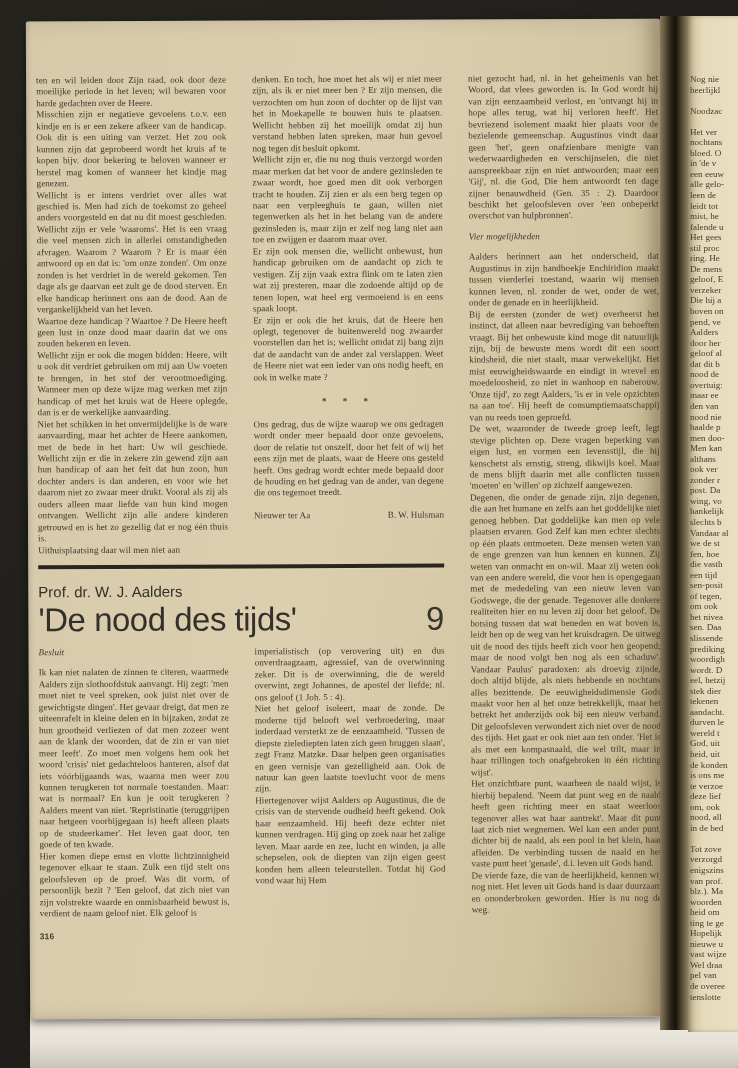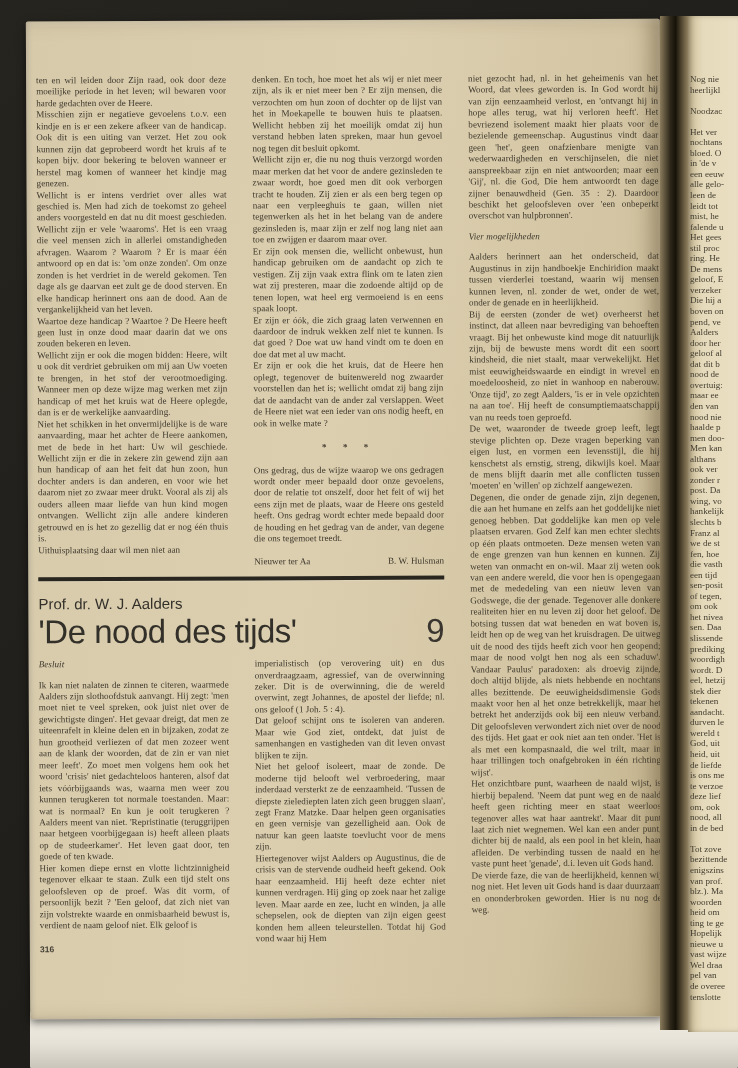--- a/index.html
+++ b/index.html
@@ -77,21 +77,20 @@
             <div class="para">Waartoe deze handicap ? Waartoe ? De Heere heeft geen lust in onze dood maar daarin dat we ons zouden bekeren en leven.</div>
             <div class="para">Wellicht zijn er ook die mogen bidden: Heere, wilt u ook dit verdriet gebruiken om mij aan Uw voeten te brengen, in het stof der verootmoediging. Wanneer men op deze wijze mag werken met zijn handicap of met het kruis wat de Heere oplegde, dan is er de werkelijke aanvaarding.</div>
             <div class="para">Niet het schikken in het onvermijdelijke is de ware aanvaarding, maar het achter de Heere aankomen, met de bede in het hart: Uw wil geschiede. Wellicht zijn er die in zekere zin gewend zijn aan hun handicap of aan het feit dat hun zoon, hun dochter anders is dan anderen, en voor wie het daarom niet zo zwaar meer drukt. Vooral als zij als ouders alleen maar liefde van hun kind mogen ontvangen. Wellicht zijn alle andere kinderen getrouwd en is het zo gezellig dat er nog één thuis is.</div>
             <div class="para">Uithuisplaatsing daar wil men niet aan</div>
           </div>
         <div class="col">
           <div>
               <div class="para">denken. En toch, hoe moet het als wij er niet meer zijn, als ik er niet meer ben ? Er zijn mensen, die verzochten om hun zoon of dochter op de lijst van het in Moekapelle te bouwen huis te plaatsen. Wellicht hebben zij het moeilijk omdat zij hun verstand hebben laten spreken, maar hun gevoel nog tegen dit besluit opkomt.</div>
               <div class="para">Wellicht zijn er, die nu nog thuis verzorgd worden maar merken dat het voor de andere gezinsleden te zwaar wordt, hoe goed men dit ook verborgen tracht te houden. Zij zien er als een berg tegen op naar een verpleeghuis te gaan, willen niet tegenwerken als het in het belang van de andere gezinsleden is, maar zijn er zelf nog lang niet aan toe en zwijgen er daarom maar over.</div>
               <div class="para">Er zijn ook mensen die, wellicht onbewust, hun handicap gebruiken om de aandacht op zich te vestigen. Zij zijn vaak extra flink om te laten zien wat zij presteren, maar die zodoende altijd op de tenen lopen, wat heel erg vermoeiend is en eens spaak loopt.</div>
-              <div class="para">Er zijn er óók, die zich graag laten verwennen en daardoor de indruk wekken zelf niet te kunnen. Is dat goed ? Doe wat uw hand vindt om te doen en doe dat met al uw macht.</div>
               <div class="para">Er zijn er ook die het kruis, dat de Heere hen oplegt, tegenover de buitenwereld nog zwaarder voorstellen dan het is; wellicht omdat zij bang zijn dat de aandacht van de ander zal verslappen. Weet de Heere niet wat een ieder van ons nodig heeft, en ook in welke mate ?</div>
             </div>
           <div class="separator">* * *</div>
           <div class="para">Ons gedrag, dus de wijze waarop we ons gedragen wordt onder meer bepaald door onze gevoelens, door de relatie tot onszelf, door het feit of wij het eens zijn met de plaats, waar de Heere ons gesteld heeft. Ons gedrag wordt echter mede bepaald door de houding en het gedrag van de ander, van degene die ons tegemoet treedt.</div>
           <div class="signature">
             <span>Nieuwer ter Aa</span>
             <span>B. W. Hulsman</span>
           </div>
         </div>
       </div>
@@ -110,21 +109,20 @@
         <div class="col">
           <div class="subhead first">Besluit</div>
           <div>
               <div class="para">Ik kan niet nalaten de zinnen te citeren, waarmede Aalders zijn slothoofdstuk aanvangt. Hij zegt: 'men moet niet te veel spreken, ook juist niet over de gewichtigste dingen'. Het gevaar dreigt, dat men ze uiteenrafelt in kleine delen en in bijzaken, zodat ze hun grootheid verliezen of dat men zozeer went aan de klank der woorden, dat de zin er van niet meer leeft'. Zo moet men volgens hem ook het woord 'crisis' niet gedachteloos hanteren, alsof dat iets vóórbijgaands was, waarna men weer zou kunnen terugkeren tot normale toestanden. Maar: wat is normaal? En kun je ooit terugkeren ? Aalders meent van niet. 'Repristinatie (teruggrijpen naar hetgeen voorbijgegaan is) heeft alleen plaats op de studeerkamer'. Het leven gaat door, ten goede of ten kwade.</div>
               <div class="para">Hier komen diepe ernst en vlotte lichtzinnigheid tegenover elkaar te staan. Zulk een tijd stelt ons geloofsleven op de proef. Was dit vorm, of persoonlijk bezit ? 'Een geloof, dat zich niet van zijn volstrekte waarde en onmisbaarheid bewust is, verdient de naam geloof niet. Elk geloof is</div>
             </div>
           <div class="page-number">316</div>
         </div>
         <div class="col">
             <div class="para">imperialistisch (op verovering uit) en dus onverdraagzaam, agressief, van de overwinning zeker. Dit is de overwinning, die de wereld overwint, zegt Johannes, de apostel der liefde; nl. ons geloof (1 Joh. 5 : 4).</div>
-            <div class="para">Dat geloof schijnt ons te isoleren van anderen. Maar wie God ziet, ontdekt, dat juist de samenhangen en vastigheden van dit leven onvast blijken te zijn.</div>
             <div class="para">Niet het geloof isoleert, maar de zonde. De moderne tijd belooft wel verbroedering, maar inderdaad versterkt ze de eenzaamheid. 'Tussen de diepste zielediepten laten zich geen bruggen slaan', zegt Franz Matzke. Daar helpen geen organisaties en geen vernisje van gezelligheid aan. Ook de natuur kan geen laatste toevlucht voor de mens zijn.</div>
             <div class="para">Hiertegenover wijst Aalders op Augustinus, die de crisis van de stervende oudheid heeft gekend. Ook haar eenzaamheid. Hij heeft deze echter niet kunnen verdragen. Hij ging op zoek naar het zalige leven. Maar aarde en zee, lucht en winden, ja alle schepselen, ook de diepten van zijn eigen geest konden hem alleen teleurstellen. Totdat hij God vond waar hij Hem</div>
           </div>
       </div>
 
     </div>
 
     <div class="col right-col">
       <div>
           <div class="para">niet gezocht had, nl. in het geheimenis van het Woord, dat vlees geworden is. In God wordt hij van zijn eenzaamheid verlost, en 'ontvangt hij in hope alles terug, wat hij verloren heeft'. Het bevriezend isolement maakt hier plaats voor de bezielende gemeenschap. Augustinus vindt daar geen 'het', geen onafzienbare menigte van wederwaardigheden en verschijnselen, die niet aanspreekbaar zijn en niet antwoorden; maar een 'Gij', nl. die God, Die hem antwoordt ten dage zijner benauwdheid (Gen. 35 : 2). Daardoor beschikt het geloofsleven over 'een onbeperkt overschot van hulpbronnen'.</div>
@@ -183,21 +181,21 @@
       <div class="frag-line">haalde p</div>
       <div class="frag-line">men doo-</div>
       <div class="frag-line">Men kan</div>
       <div class="frag-line">althans</div>
       <div class="frag-line">ook ver</div>
       <div class="frag-line">zonder r</div>
       <div class="frag-line">post. Da</div>
       <div class="frag-line">wing, vo</div>
       <div class="frag-line">hankelijk</div>
       <div class="frag-line">slechts b</div>
-      <div class="frag-line">Franz al</div>
+      <div class="frag-line">Vandaar al</div>
       <div class="frag-line">we de st</div>
       <div class="frag-line">fen, hoe</div>
       <div class="frag-line">die vasth</div>
       <div class="frag-line">een tijd</div>
       <div class="frag-line">sen-posit</div>
       <div class="frag-line">of tegen,</div>
       <div class="frag-line">om ook</div>
       <div class="frag-line">het nivea</div>
       <div class="frag-line">sen. Daa</div>
       <div class="frag-line">slissende</div>
@@ -205,30 +203,30 @@
       <div class="frag-line">woordigh</div>
       <div class="frag-line">wordt. D</div>
       <div class="frag-line">eel, hetzij</div>
       <div class="frag-line">stek dier</div>
       <div class="frag-line">tekenen</div>
       <div class="frag-line">aandacht.</div>
       <div class="frag-line">durven le</div>
       <div class="frag-line">wereld t</div>
       <div class="frag-line">God, uit</div>
       <div class="frag-line">heid, uit</div>
-      <div class="frag-line">de liefde</div>
+      <div class="frag-line">de konden</div>
       <div class="frag-line">is ons me</div>
       <div class="frag-line">te verzoe</div>
       <div class="frag-line">deze lief</div>
       <div class="frag-line">om, ook</div>
       <div class="frag-line">nood, all</div>
       <div class="frag-line">in de bed</div>
       <div class="frag-line"></div>
       <div class="frag-line">Tot zove</div>
-      <div class="frag-line">bezittende</div>
+      <div class="frag-line">verzorgd</div>
       <div class="frag-line">enigszins</div>
       <div class="frag-line">van prof.</div>
       <div class="frag-line">blz.). Ma</div>
       <div class="frag-line">woorden</div>
       <div class="frag-line">heid om</div>
       <div class="frag-line">ting te ge</div>
       <div class="frag-line">Hopelijk</div>
       <div class="frag-line">nieuwe u</div>
       <div class="frag-line">vast wijze</div>
       <div class="frag-line">Wel draa</div>

